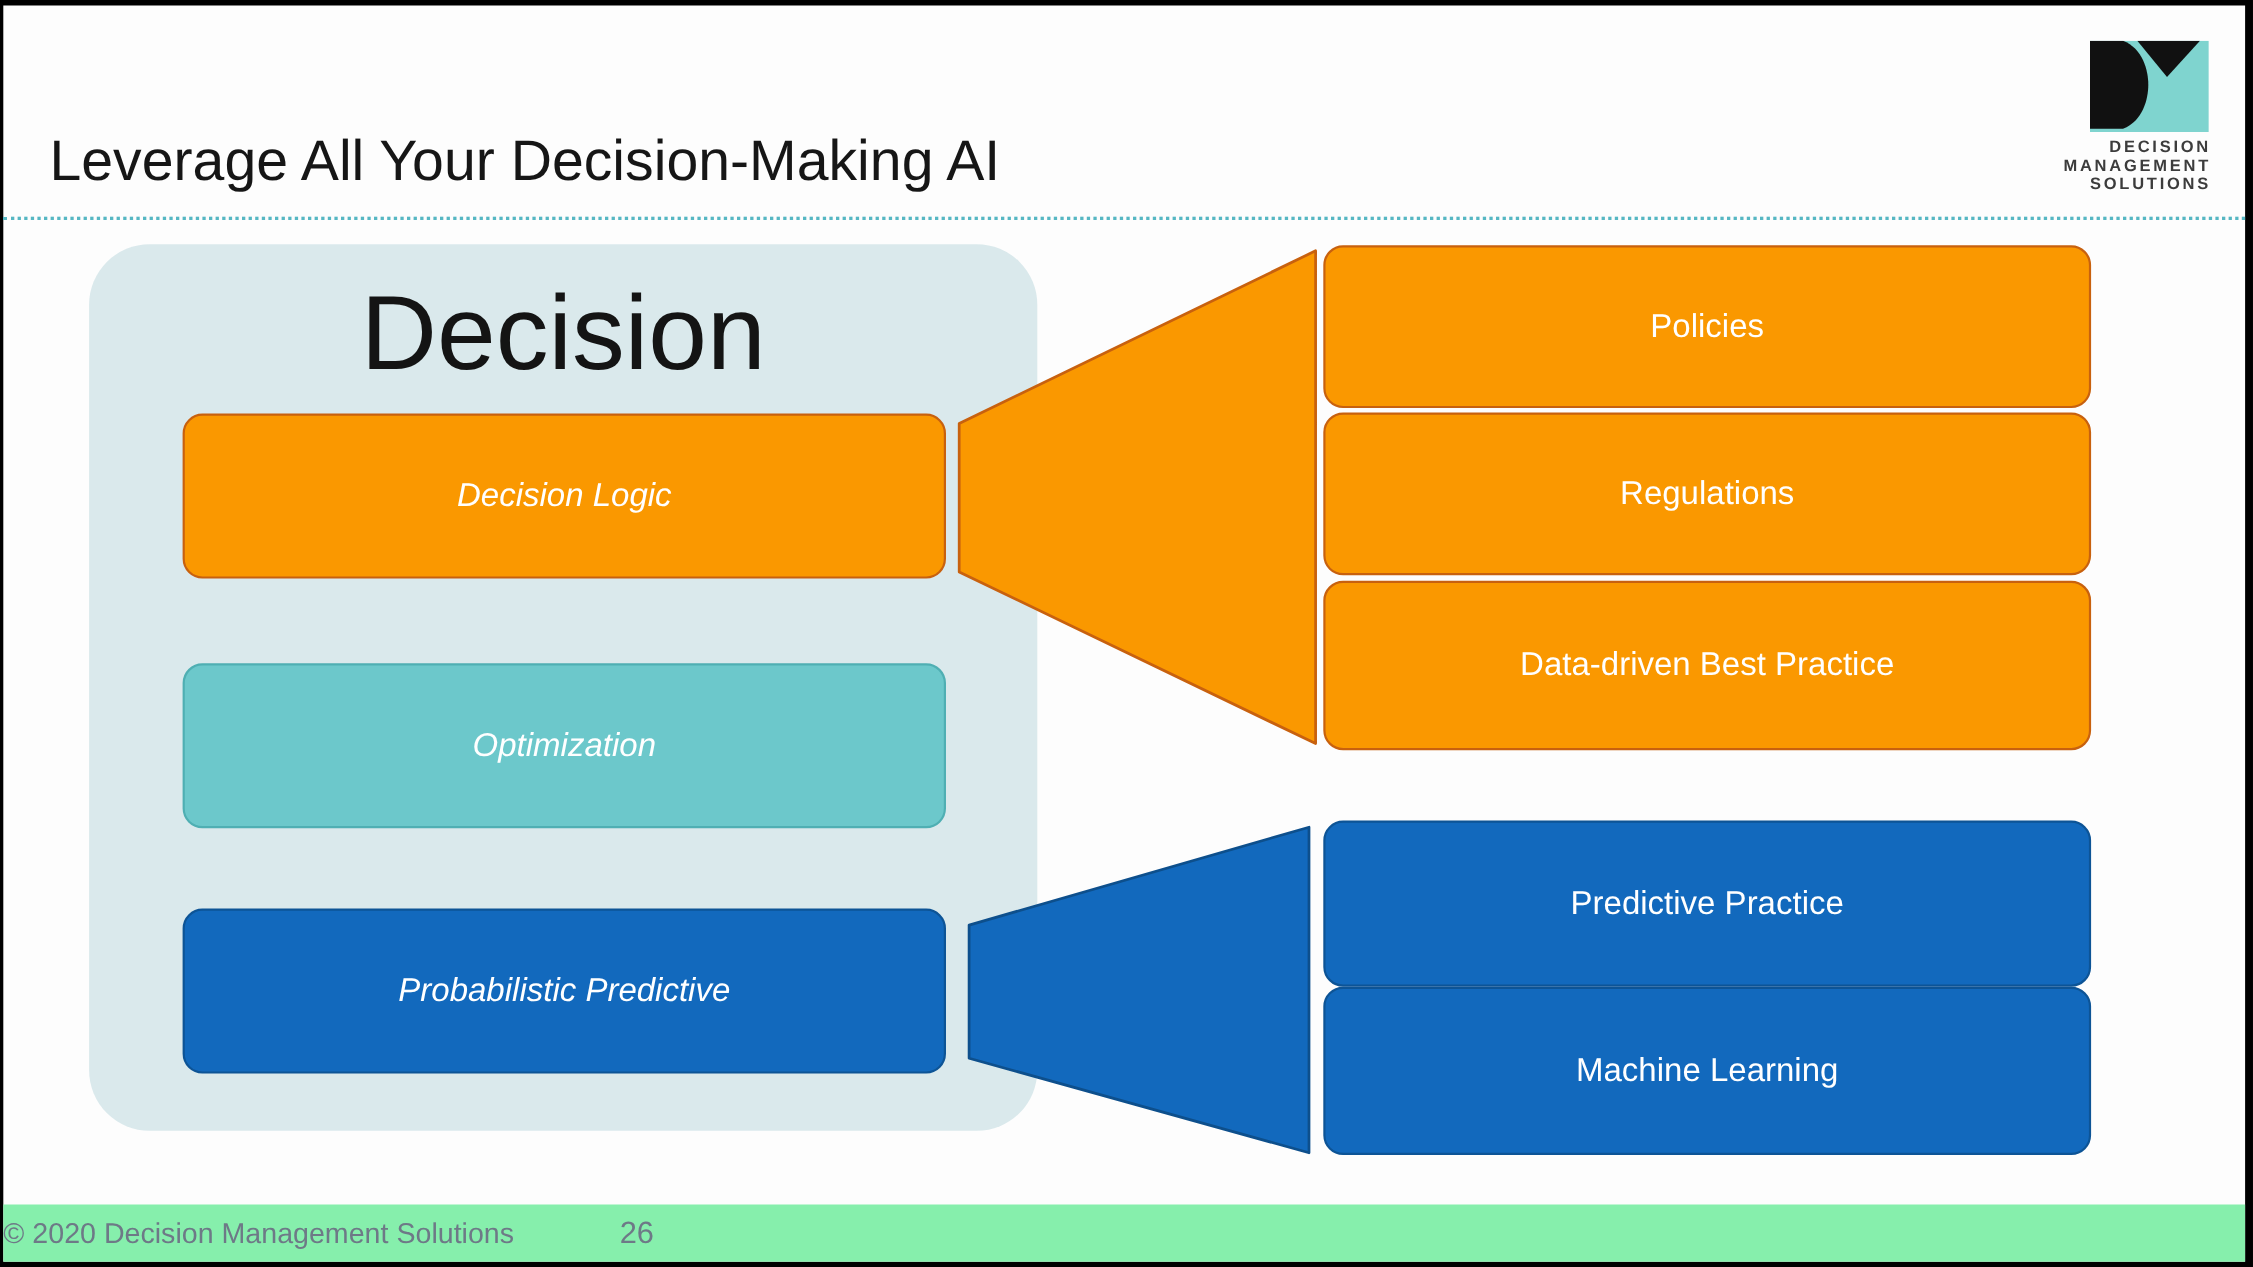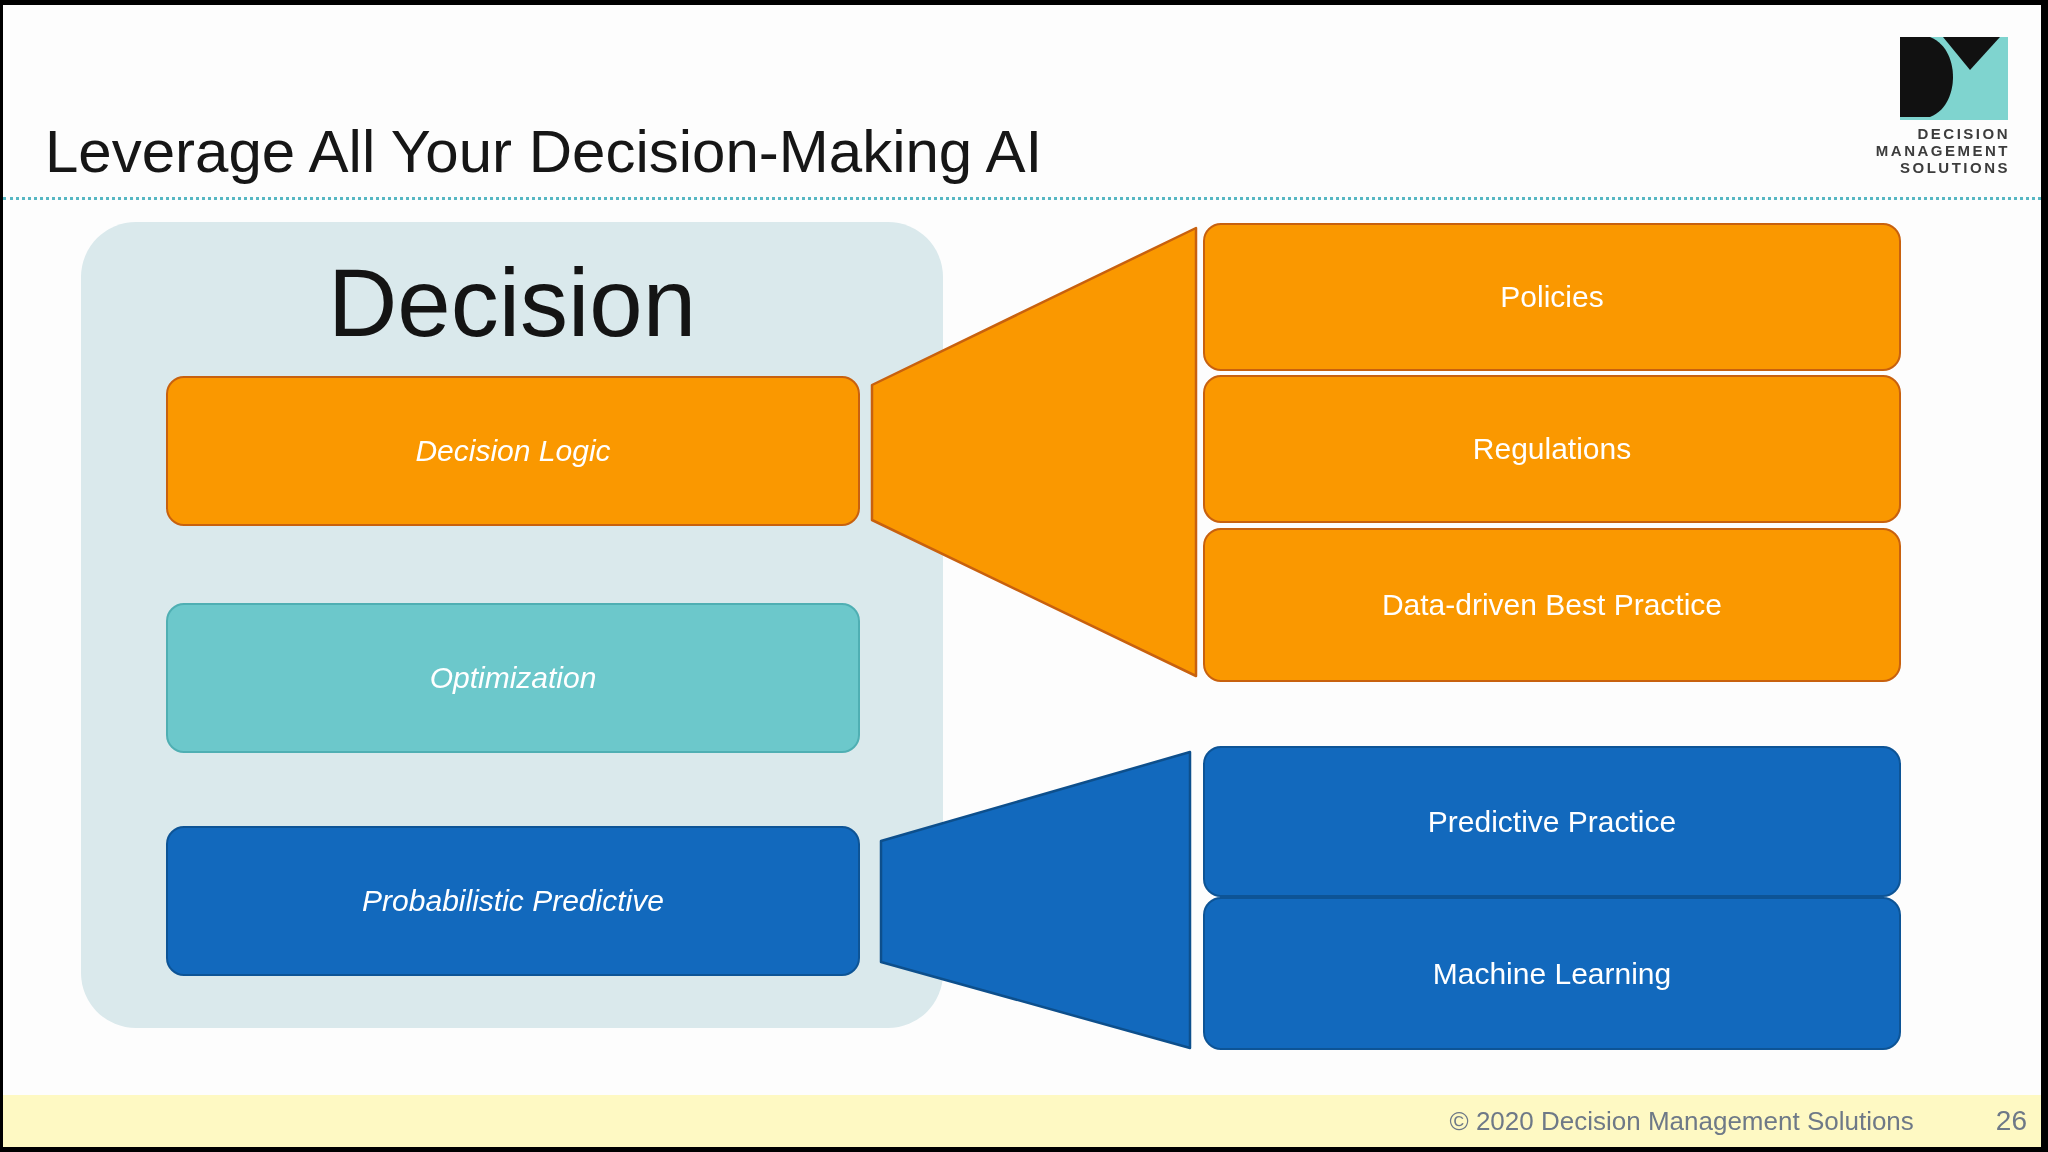--- a/index.html
+++ b/index.html
@@ -1,20 +1,20 @@
 <!DOCTYPE html>
 <html><head>
 <meta charset="utf-8">
 <style>
   html,body{margin:0;padding:0;background:#000;}
   .stage{position:relative;width:2048px;height:1152px;background:#000;overflow:hidden;
          font-family:"Liberation Sans",sans-serif;}
   .slide{position:absolute;left:3px;top:5px;width:2038px;height:1142px;background:#fdfdfd;}
 
-  .title{position:absolute;left:42px;top:112px;font-size:60px;color:#161616;
+  .title{position:absolute;left:42px;top:112px;font-size:52px;color:#161616;
          letter-spacing:0px;white-space:nowrap;}
   .rule{position:absolute;left:0;top:192px;width:2038px;border-top:3px dotted #56b7c3;}
 
   
   .logo-mark{position:absolute;left:1897px;top:32px;width:108px;height:83px;}
   .logo-text{position:absolute;top:120px;right:31px;text-align:right;color:#3c3c3c;
              font-size:15px;font-weight:bold;letter-spacing:2.5px;line-height:17px;}
 
   
   .container{position:absolute;left:78px;top:217px;width:862px;height:806px;
@@ -34,24 +34,24 @@
   .dst{left:1200px;width:694px;}
   .dst1{top:218px;height:144px;}
   .dst2{top:370px;height:144px;text-align:right;}
   .dst3{top:523px;height:150px;text-align:center;}
   .dst4{top:741px;height:147px;}
   .dst5{top:892px;height:149px;}
 
   .funnels{position:absolute;left:0;top:0;width:2038px;height:1142px;pointer-events:none;}
 
   
-  .footer{position:absolute;left:0;top:1090px;width:2038px;height:52px;background:#fef9c3;
-          display:flex;align-items:center;justify-content:flex-end;color:#6e7987;gap:40px;}
+  .footer{position:absolute;left:0;top:1090px;width:2038px;height:52px;background:#86efac;
+          display:flex;align-items:center;color:#6e7987;}
   .copyright{font-size:26px;}
-  .pagenum{font-size:28px;margin-left:42px;margin-right:14px;}
+  .pagenum{font-size:28px;margin-left:96px;margin-right:14px;}
 </style>
 </head>
 <body>
 
 <div class="stage">
   <div class="slide">
 
     <div class="title">Leverage All Your Decision-Making AI</div>
     <div class="rule"></div>
 

